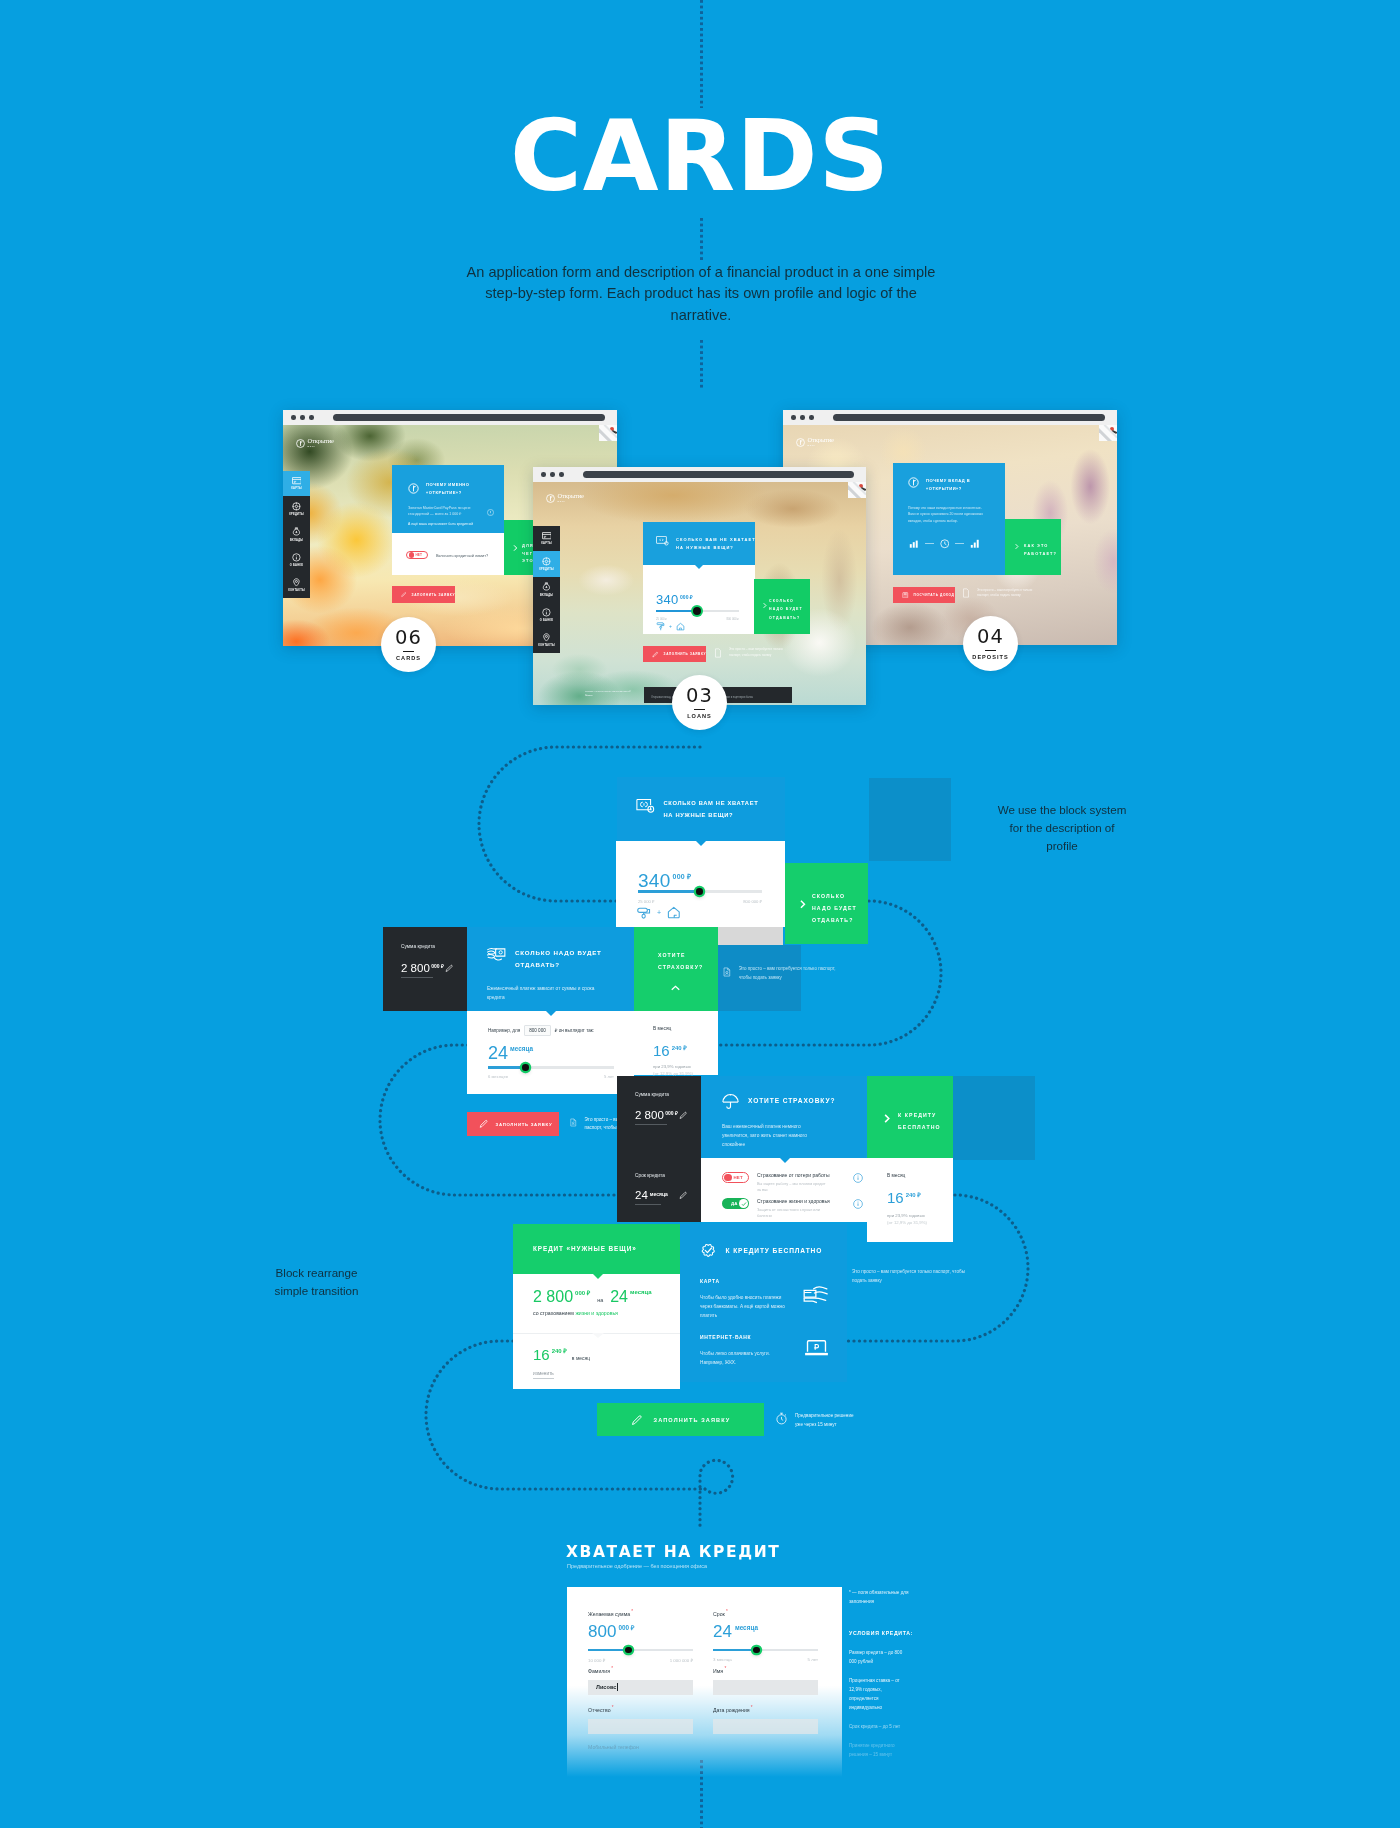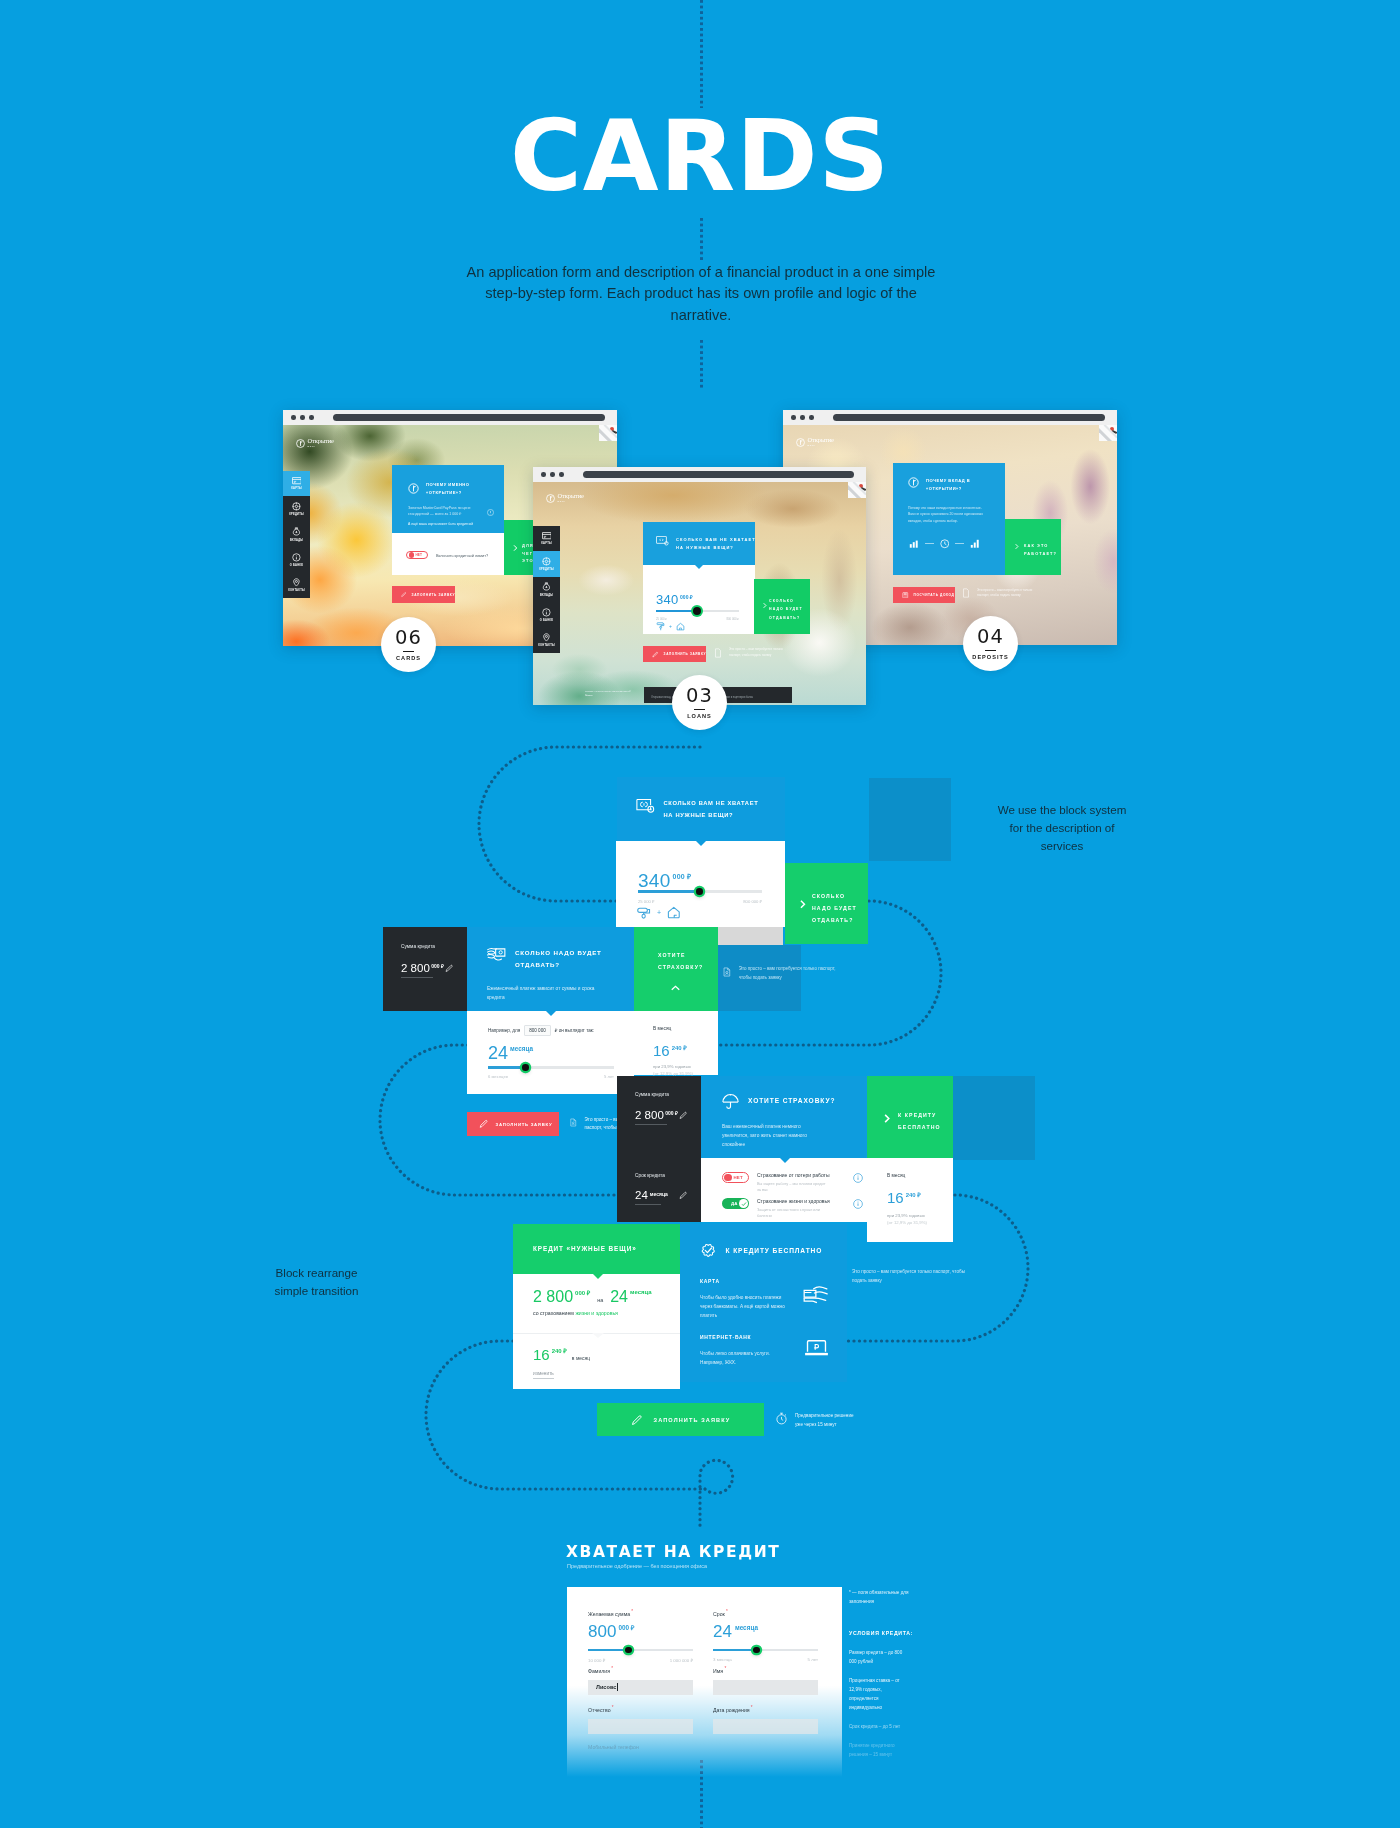--- a/index.html
+++ b/index.html
@@ -740,21 +740,21 @@
   <svg viewBox="0 0 24 24" width="13" height="13">
       <circle cx="12" cy="13.5" r="8.5" fill="none" stroke="#dff0fb" stroke-width="1.7"></circle>
       <path d="M12 9v4.5l3 2" fill="none" stroke="#dff0fb" stroke-width="1.6"></path>
       <path d="M9.5 2.2h5" stroke="#dff0fb" stroke-width="1.7"></path>
       <path d="M12 2.2V5" stroke="#dff0fb" stroke-width="1.7"></path>
       <path d="M18.2 6.6l2-2" stroke="#dff0fb" stroke-width="1.7"></path>
     </svg>
   <span style="font-size:4.6px;color:#e7f5fd;line-height:1.9;width:67px;">Предварительное решение уже через 15 минут</span>
 </div>
 
-<div class="note" style="left:997px;top:801px;width:130px;">We use the block system for the description of services</div>
+<div class="note" style="left:997px;top:801px;width:130px;">We use the block system for the description of profile</div>
 <div class="note" style="left:259px;top:1264px;width:115px;">Block rearrange simple transition</div>
 
 <div id="formtitle" style="left:566px;top:1545px;">ХВАТАЕТ НА КРЕДИТ</div>
 <div id="formsub" style="left:567px;top:1563px;">Предварительное одобрение — без посещения офиса</div>
 
 <div class="abs" style="left:567px;top:1587px;width:275px;height:190px;
             background:linear-gradient(180deg,#ffffff 0%,#ffffff 52%,rgba(255,255,255,.62) 78%,rgba(255,255,255,0) 100%);">
 
   <div class="abs" style="left:21px;top:22px;width:105px;">
     <div style="font-size:5.2px;color:#2e3b44;">

